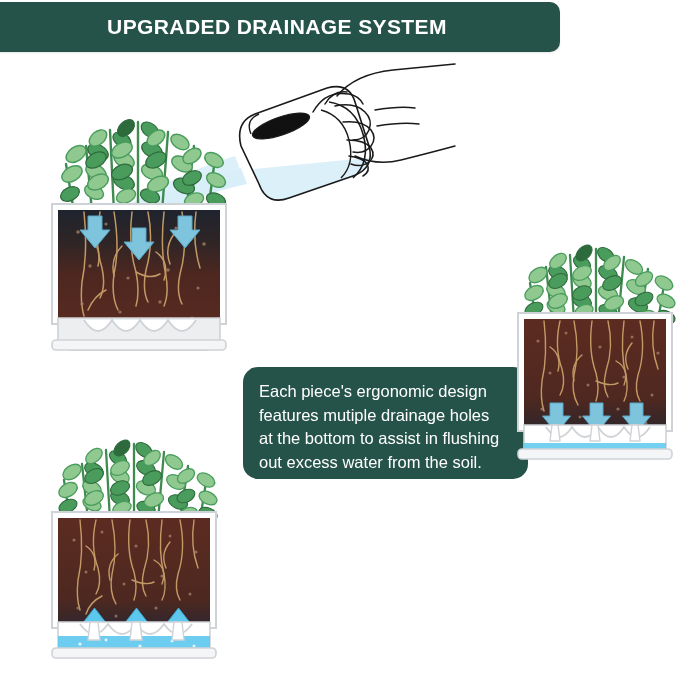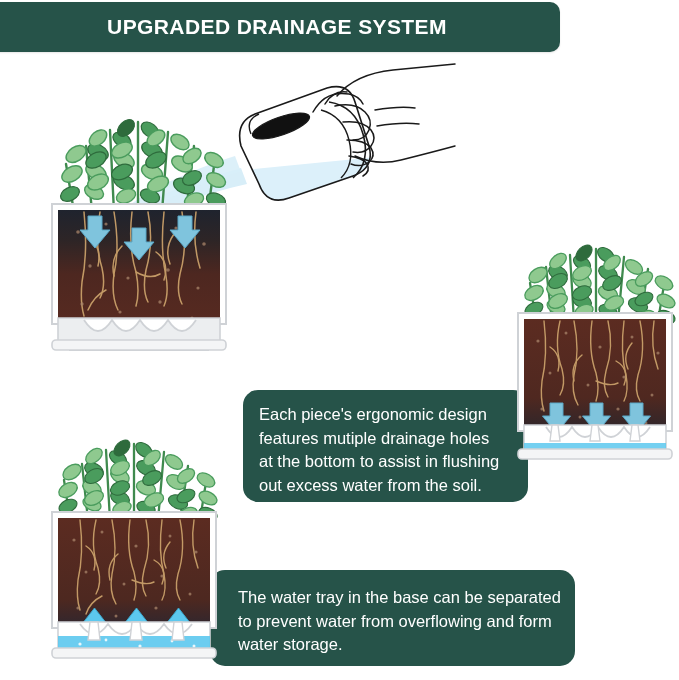--- a/index.html
+++ b/index.html
@@ -52,44 +52,39 @@
 
   
   .planter{position:absolute;}
   .planter svg{display:block;overflow:visible;}
 
   
   #planter-top{left:44px;top:112px;z-index:6;}
   #planter-right{left:512px;top:243px;z-index:7;}
   #planter-bottom{left:44px;top:432px;z-index:7;}
   #watering-hand{left:225px;top:60px;z-index:5;}
-  #callout-1{z-index:4;margin-top:23px;}
+  #callout-1{z-index:4;}
   #callout-2{z-index:4;}
 </style>
 </head>
 <body>
 
 <div class="stage">
 
   <div class="title-banner">
     <span class="title-text">UPGRADED DRAINAGE SYSTEM</span>
   </div>
 
   <div class="callout" id="callout-1">
     <p>Each piece's ergonomic design
 features mutiple drainage holes
 at the bottom to assist in flushing
 out excess water from the soil.</p>
   </div>
 
-  <div class="callout" id="callout-2">
-    <p>The water tray in the base can be separated
-to prevent water from overflowing and form
-water storage.</p>
-  </div>
 
   <div class="planter" id="watering-hand">
     <svg width="230" height="175" viewBox="0 0 230 175">
       <defs>
         <clipPath id="canClip">
           <path d="M16,86 q-6,-24 14,-32 l72,-26 q22,-6 28,14 l14,44 q6,22 -16,30 l-64,22 q-22,8 -30,-14 Z"></path>
         </clipPath>
       </defs>
 
       <path d="M16,108 C-36,122 -72,138 -86,148 L-80,162 C-62,150 -24,134 22,124 Z" fill="#d8eef8"></path>

